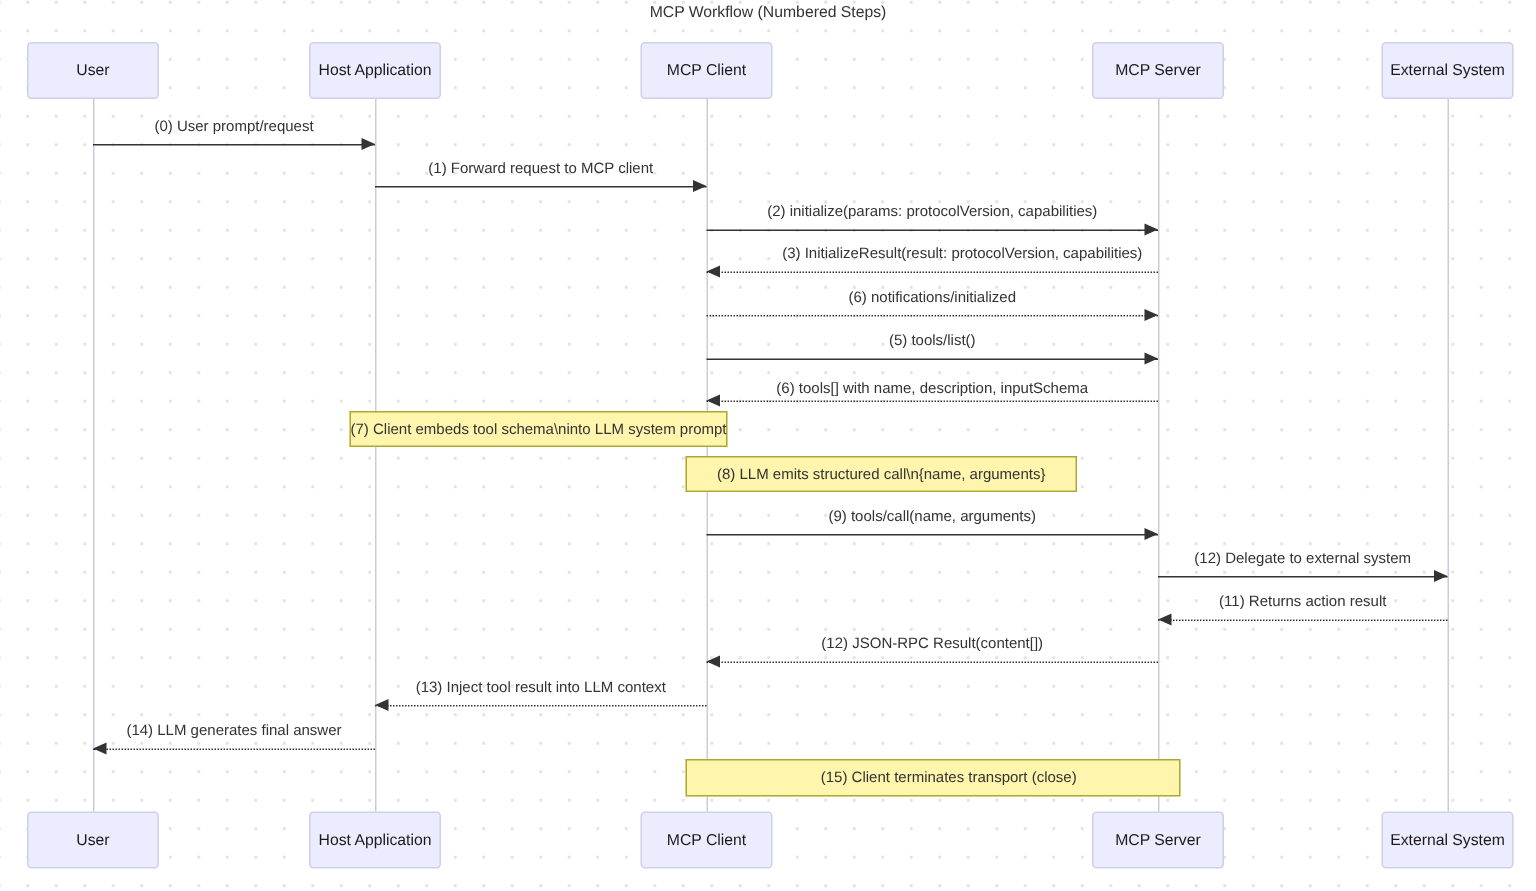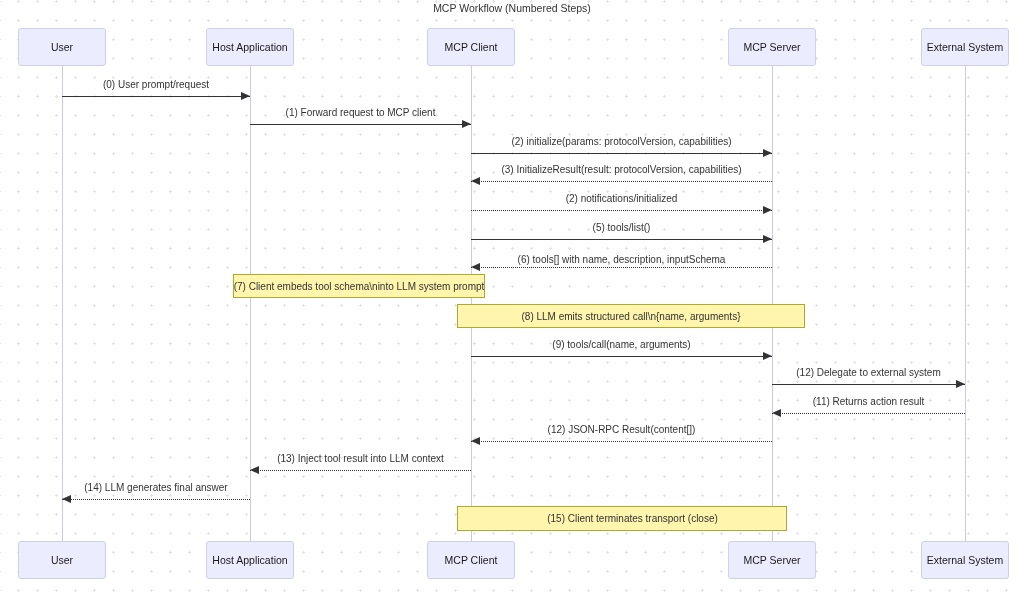--- a/index.html
+++ b/index.html
@@ -104,24 +104,24 @@
     <div class="arrow-head right" style="top: 92px; left: 241px;"></div>
     <div class="msg-label" style="left: 62px; width: 188px; top: 77px;">(0) User prompt/request</div>
     <div class="msg-line" style="left: 250px; width: 221px; top: 124px;"></div>
     <div class="arrow-head right" style="top: 120px; left: 462px;"></div>
     <div class="msg-label" style="left: 250px; width: 221px; top: 105px;">(1) Forward request to MCP client</div>
     <div class="msg-line" style="left: 471px; width: 301px; top: 153px;"></div>
     <div class="arrow-head right" style="top: 149px; left: 763px;"></div>
     <div class="msg-label" style="left: 471px; width: 301px; top: 134px;">(2) initialize(params: protocolVersion, capabilities)</div>
     <div class="msg-line dashed" style="left: 471px; width: 301px; top: 181px;"></div>
     <div class="arrow-head left" style="top: 177px; left: 471px;"></div>
-    <div class="msg-label" style="left: 471px; width: 301px; top: 162px;">(3) InitializeResult(result: protocolVersion, capabilities)</div>
+    <div class="msg-label" style="left: 471px; width: 301px; top: 162px; padding-left: 20px;">(3) InitializeResult(result: protocolVersion, capabilities)</div>
     <div class="msg-line dashed" style="left: 471px; width: 301px; top: 210px;"></div>
     <div class="arrow-head right" style="top: 206px; left: 763px;"></div>
-    <div class="msg-label" style="left: 471px; width: 301px; top: 191px;">(2) notifications/initialized</div>
+    <div class="msg-label" style="left: 471px; width: 301px; top: 191px;">(6) notifications/initialized</div>
     <div class="msg-line" style="left: 471px; width: 301px; top: 239px;"></div>
     <div class="arrow-head right" style="top: 235px; left: 763px;"></div>
     <div class="msg-label" style="left: 471px; width: 301px; top: 220px;">(5) tools/list()</div>
     <div class="msg-line dashed" style="left: 471px; width: 301px; top: 267px;"></div>
     <div class="arrow-head left" style="top: 263px; left: 471px;"></div>
     <div class="msg-label" style="left: 471px; width: 301px; top: 252px;">(6) tools[] with name, description, inputSchema</div>
     <div class="msg-line" style="left: 471px; width: 301px; top: 356px;"></div>
     <div class="arrow-head right" style="top: 352px; left: 763px;"></div>
     <div class="msg-label" style="left: 471px; width: 301px; top: 337px;">(9) tools/call(name, arguments)</div>
     <div class="msg-line" style="left: 772px; width: 193px; top: 384px;"></div>
@@ -133,15 +133,15 @@
     <div class="msg-line dashed" style="left: 471px; width: 301px; top: 441px;"></div>
     <div class="arrow-head left" style="top: 437px; left: 471px;"></div>
     <div class="msg-label" style="left: 471px; width: 301px; top: 422px; text-align: center;">(12) JSON-RPC Result(content[])</div>
     <div class="msg-line dashed" style="left: 250px; width: 221px; top: 470px;"></div>
     <div class="arrow-head left" style="top: 466px; left: 250px;"></div>
     <div class="msg-label" style="left: 250px; width: 221px; top: 451px;">(13) Inject tool result into LLM context</div>
     <div class="msg-line dashed" style="left: 62px; width: 188px; top: 499px;"></div>
     <div class="arrow-head left" style="top: 495px; left: 62px;"></div>
     <div class="msg-label" style="left: 62px; width: 188px; top: 480px;">(14) LLM generates final answer</div>
     <div class="note" style="left: 233px; top: 274px; width: 252px; height: 24px;">(7) Client embeds tool schema\ninto LLM system prompt</div>
-    <div class="note" style="left: 457px; top: 304px; width: 348px; height: 24px;">(8) LLM emits structured call\n{name, arguments}</div>
+    <div class="note" style="left: 457px; top: 304px; width: 261px; height: 24px;">(8) LLM emits structured call\n{name, arguments}</div>
     <div class="note" style="left: 457px; top: 506px; width: 330px; height: 25px; padding-left: 21px;">(15) Client terminates transport (close)</div>
   </div>
 
 </body></html>

